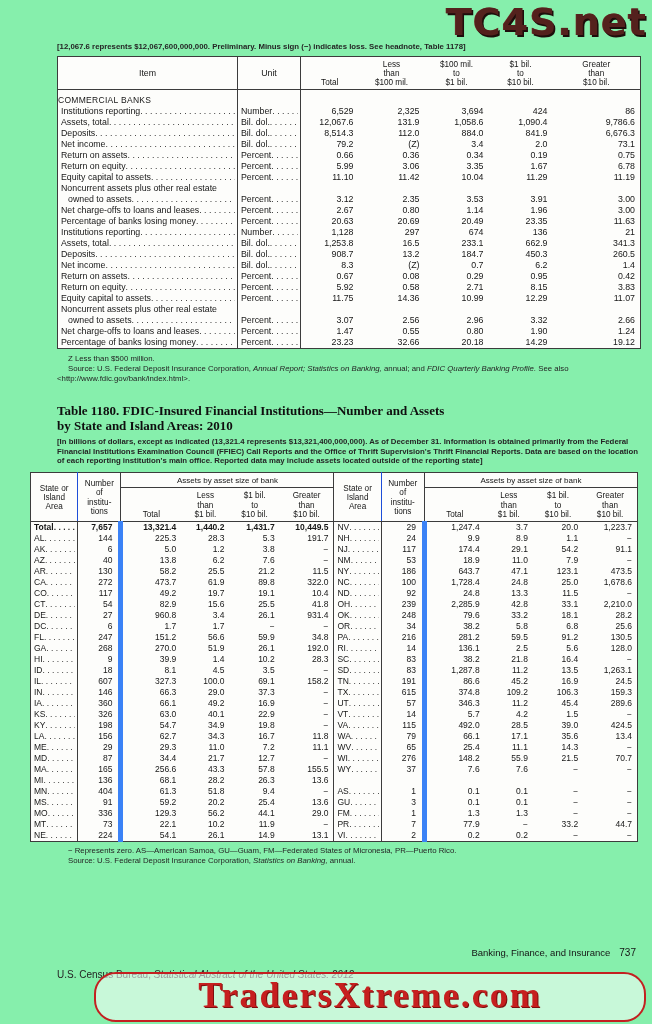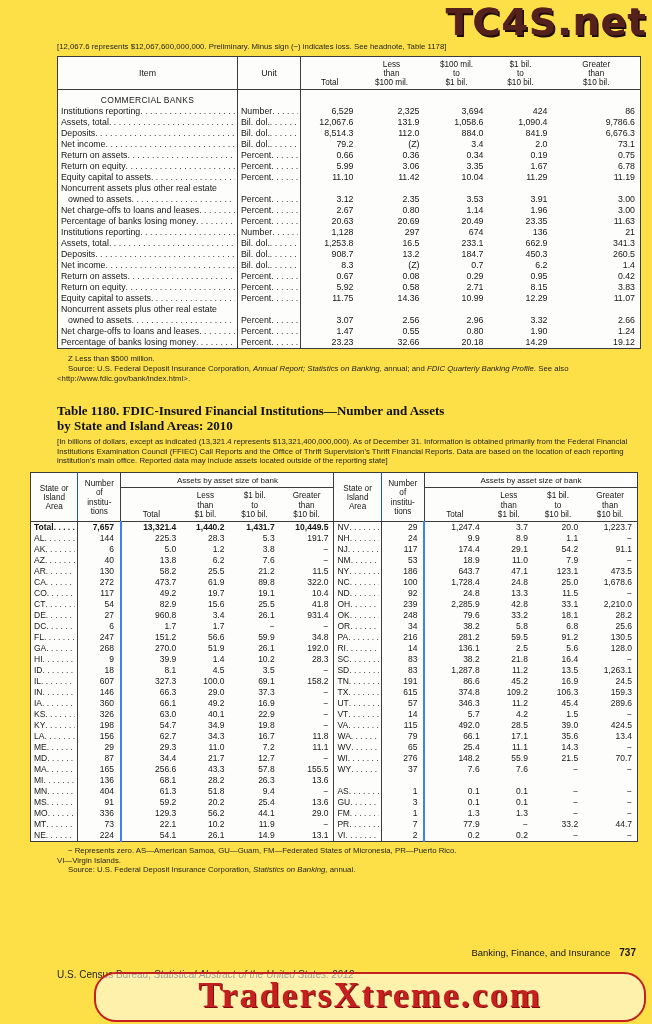--- a/index.html
+++ b/index.html
@@ -1,30 +1,30 @@
 <!DOCTYPE html>
 <html><head>
 <meta charset="utf-8">
 <style>
   * { margin:0; padding:0; box-sizing:border-box; }
   html,body { background:#e9e9e6; }
   .page {
     position:relative; width:652px; height:1024px; margin:0 auto;
-    background:#fde047; color:#161616; overflow:hidden;
+    background:#86efac; color:#161616; overflow:hidden;
     font-family:"Liberation Sans", sans-serif;
     padding:42px 12px 0 57px;
   }
 
   
   .t-title {
     font-family:"Liberation Serif", serif;
     font-size:13px; font-weight:bold; color:#0f0f0f;
     white-space:pre-line; line-height:15px; margin-bottom:4px; width:583px;
   }
-  .headnote { font-size:7.8px; line-height:9.6px; color:#242424; width:583px; margin-bottom:4px; }
+  .headnote { font-size:7.8px; line-height:9.6px; color:#242424; width:583px; margin-bottom:4px;font-weight:bold; }
   .fn { font-size:7.8px; line-height:9.6px; color:#242424; width:583px; text-indent:11px; }
   .fn.noind { text-indent:0; }
   .it { font-style:italic; }
 
   
   table.tb { border-collapse:collapse; table-layout:fixed; border:1px solid #3c3c3c; background:#fdfdfb; }
   .tb79 { width:583px; font-size:8.8px; margin-bottom:5px; }
   .tb80 { width:608px; font-size:8.5px; margin-left:-27px; margin-bottom:4px; }
   .tb thead th {
     font-weight:normal; text-align:center; white-space:pre-line;
@@ -34,35 +34,35 @@
   .tb79 th.ci, .tb79 th.cu { vertical-align:middle; font-size:8.8px; border-right:1px solid #3c3c3c; }
   .tb80 th.cs { vertical-align:middle; border-right:1px solid #1d4ed8; }
   .tb80 th.cnm { vertical-align:middle; border-right:1px solid #3c3c3c; }
   .tb80 th.csp { vertical-align:bottom; font-size:8.0px; }
   .rdiv { border-left:1px solid #3c3c3c; }
 
   .tb td { height:11px; line-height:11px; white-space:nowrap; overflow:hidden; vertical-align:bottom; }
   .tb td.stub { border-right:1px solid #3c3c3c; padding:0 2px 0 3px; }
   .tb79 td.unit { border-right:1px solid #3c3c3c; padding:0 2px 0 3px; }
   .tb td.num { text-align:right; padding-right:5px; }
-  .tb80 td.numc { text-align:right; padding-right:6px; border-right:2px solid #3b82f6; }
-  .tb td.sec { text-align:center; border-right:1px solid #3c3c3c; font-size:8.5px; padding-top:5px; height:16px; letter-spacing:0.3px; }
+  .tb80 td.numc { text-align:right; padding-right:6px; border-right:5px solid #3b82f6; }
+  .tb td.sec { border-right:1px solid #3c3c3c; font-size:8.5px; padding-top:5px; height:16px; letter-spacing:0.3px; }
   .b { font-weight:bold; }
   .lw { display:flex; overflow:hidden; white-space:nowrap; }
   .lbl { flex:0 0 auto; }
   .ind .lbl { padding-left:7px; }
   .dots { flex:1 1 0; overflow:hidden; color:#2a2a2a; }
   .dots::before { content:" . . . . . . . . . . . . . . . . . . . . . . . . . . . . . . . . . . . . . . . . . . . ."; }
 
   .gap1 { height:20px; }
   .gap2 { height:2px; }
 
   
   .pg-footer { position:absolute; top:947px; right:16px; font-size:9.5px; color:#141414; }
-  .pg-footer .pgnum { font-weight:bold; font-size:10px; margin-left:9px;margin-top:48px; }
+  .pg-footer .pgnum { font-weight:normal; font-size:10px; margin-left:9px;margin-top:48px; }
   .credit { position:absolute; top:969px; left:57px; font-size:10px; color:#242424; }
 
   
   .wm { position:absolute; z-index:6; font-family:"DejaVu Sans", sans-serif; }
   .wm-top {
     top:0px; right:5px; font-size:38px; font-weight:800; letter-spacing:1px;
     color:#54211d; text-shadow:1.5px 1.5px 0 #1e0d0b, -0.5px -0.5px 0 #7a3c34;
   }
   .wm-mid {
     top:498px; left:150px;
@@ -1294,21 +1294,20 @@
           <td class="numc">2</td>
           <td class="num">0.2</td>
           <td class="num">0.2</td>
           <td class="num">−</td>
           <td class="num">−</td>
         </tr>
       </tbody>
   </table>
 
   <p class="fn">− Represents zero. AS—American Samoa, GU—Guam, FM—Federated States of Micronesia, PR—Puerto Rico.</p>
-  <p class="fn noind">VI—Virgin Islands.</p>
   <p class="fn"><span>Source: U.S. Federal Deposit Insurance Corporation, </span><span class="it">Statistics on Banking,</span><span> annual.</span></p>
 
   <div class="pg-footer">
     <span>Banking, Finance, and Insurance</span><span class="pgnum">737</span>
   </div>
   <p class="credit"><span>U.S. Census Bureau, </span><span class="it">Statistical Abstract of the United States: 2012</span></p>
 
   <div class="wm wm-bottom">TradersXtreme.com</div>
 
 </div>

